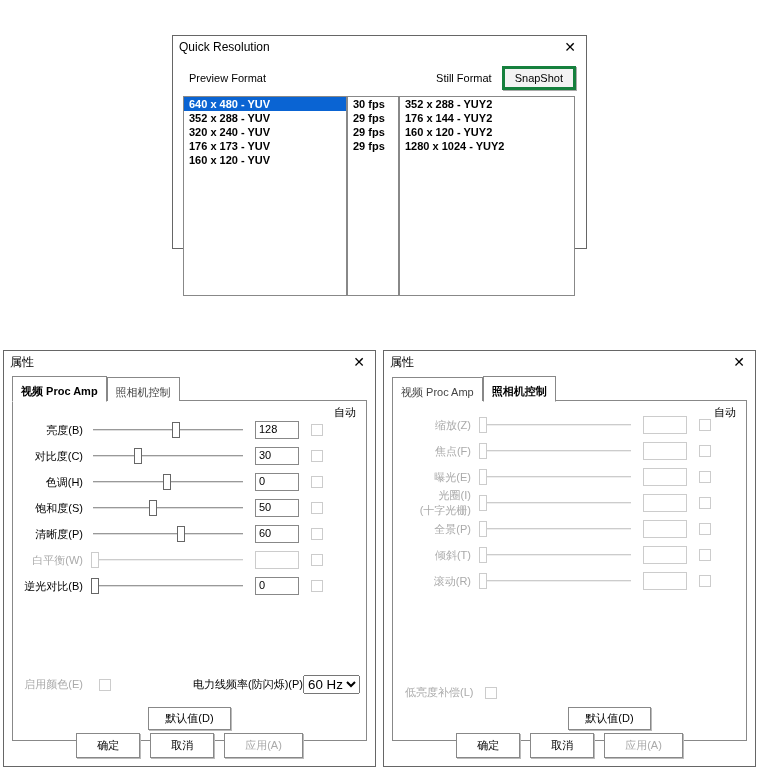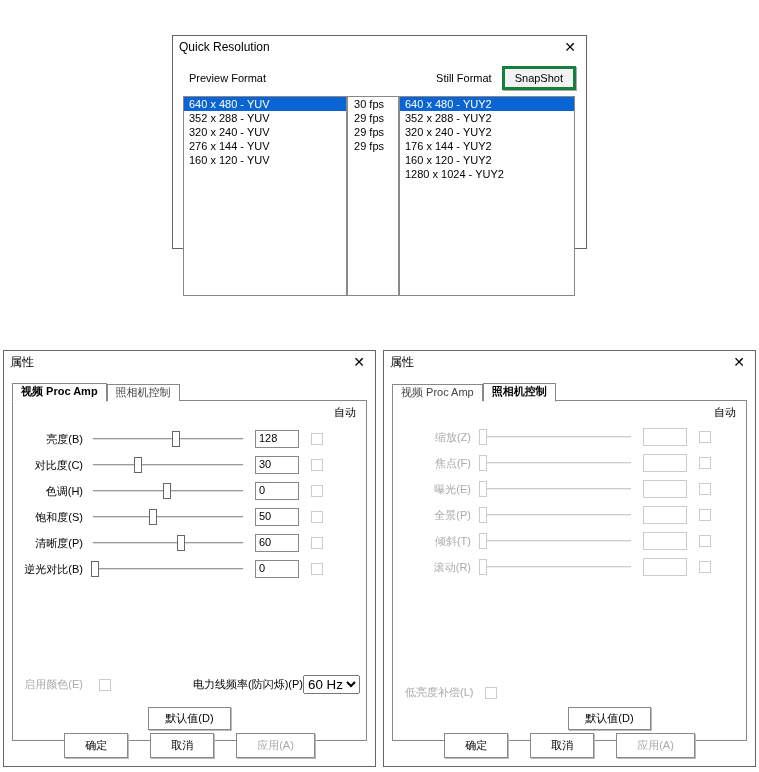--- a/index.html
+++ b/index.html
@@ -46,40 +46,41 @@
       box-shadow: 1px 1px 0 #aaa;
       font-size: 11px;
     }
     #qr .lists { display: flex; gap: 0; }
     #qr .listbox {
       border: 1px solid #888;
       background: #fff;
       height: 200px;
       overflow: hidden;
       font-size: 11px;
+      font-weight: bold;
     }
     #qr .listbox.preview { width: 164px; }
     #qr .listbox.fps { width: 52px; text-align: right; }
     #qr .listbox.still { width: 176px; }
     #qr .list-item { padding: 1px 5px; white-space: nowrap; }
     #qr .list-item.selected { background: #0a64d3; color: #fff; }
     #qr .fps .list-item { padding-right: 14px; }
     #qr .fps .list-item.selected { background: #fff; color: #000; }
 
     
     .propwin { width: 373px; height: 417px; }
     #prop-left { left: 3px; top: 350px; }
     #prop-right { left: 383px; top: 350px; }
 
     .prop-content { padding: 6px 8px 8px; }
     .tabs { display: flex; align-items: flex-end; height: 22px; }
     .tab {
       border: 1px solid #888;
       border-bottom: none;
-      padding: 0 8px 2px;
+      padding: 7px 8px 2px;
       font-size: 11px;
       background: #fff;
       margin-right: 0px;
       position: relative;
       top: 1px;
     }
     .tab.active {
       z-index: 2;
       border-bottom: 1px solid #fff;
       font-weight: bold;
@@ -177,21 +178,21 @@
       padding: 3px 16px;
       font-size: 11px;
       box-shadow: 1px 1px 0 #bbb;
     }
 
     .dialog-buttons {
       position: absolute;
       bottom: 8px; left: 0; right: 0;
       display: flex;
       justify-content: center;
-      gap: 22px;
+      gap: 10px;
       padding: 0 12px;
     }
     .dialog-buttons .btn { padding: 4px 20px; }
     .btn.disabled { color: #aaa; }
   </style>
 </head>
 <body>
 
 <div class="window" id="qr">
   <div class="titlebar">
@@ -203,33 +204,31 @@
     <div class="header-row">
       <span class="pfmt">Preview Format</span>
       <span class="sfmt">Still Format</span>
       <button class="snapshot-btn">SnapShot</button>
     </div>
     <div class="lists">
       <div class="listbox preview" id="preview-list">
           <div class="list-item selected">640 x  480 - YUV</div>
           <div class="list-item">352 x  288 - YUV</div>
           <div class="list-item">320 x  240 - YUV</div>
-          <div class="list-item">276 x  144 - YUV</div>
+          <div class="list-item">176 x  173 - YUV</div>
           <div class="list-item">160 x  120 - YUV</div>
         </div>
       <div class="listbox fps" id="fps-list">
           <div class="list-item selected">30 fps</div>
           <div class="list-item">29 fps</div>
           <div class="list-item">29 fps</div>
           <div class="list-item">29 fps</div>
         </div>
       <div class="listbox still" id="still-list">
-          <div class="list-item selected">640 x 480 - YUY2</div>
           <div class="list-item">352 x 288 - YUY2</div>
-          <div class="list-item">320 x 240 - YUY2</div>
           <div class="list-item">176 x 144 - YUY2</div>
           <div class="list-item">160 x 120 - YUY2</div>
           <div class="list-item">1280 x 1024 - YUY2</div>
         </div>
     </div>
   </div>
 </div>
 
 <div class="window propwin" id="prop-left">
   <div class="titlebar">
@@ -238,21 +237,21 @@
     <span class="close-x">✕</span>
   </div>
   <div class="prop-content">
     <div class="tabs">
       <div class="tab active">视频 Proc Amp</div>
       <div class="tab inactive">照相机控制</div>
       <div class="tabbar-bottom"></div>
     </div>
     <div class="tab-panel">
       <span class="auto-label">自动</span>
-      <div id="proc-amp-sliders" style="margin-top:20px;">
+      <div id="proc-amp-sliders" style="margin-top:11px;">
           <div class="slider-row">
             <span class="slider-label">亮度(B)</span>
             <div class="slider-track">
               <div class="track-line"></div>
               <div class="thumb" style="left:81px"></div>
             </div>
             <div class="value-box">128</div>
             <span class="checkbox disabled"></span>
           </div>
           <div class="slider-row">
@@ -282,20 +281,29 @@
             <div class="value-box">50</div>
             <span class="checkbox disabled"></span>
           </div>
           <div class="slider-row">
             <span class="slider-label">清晰度(P)</span>
             <div class="slider-track">
               <div class="track-line"></div>
               <div class="thumb" style="left:86px"></div>
             </div>
             <div class="value-box">60</div>
+            <span class="checkbox disabled"></span>
+          </div>
+          <div class="slider-row">
+            <span class="slider-label disabled">白平衡(W)</span>
+            <div class="slider-track disabled">
+              <div class="track-line"></div>
+              <div class="thumb" style="left:0px"></div>
+            </div>
+            <div class="value-box disabled"></div>
             <span class="checkbox disabled"></span>
           </div>
           <div class="slider-row">
             <span class="slider-label">逆光对比(B)</span>
             <div class="slider-track">
               <div class="track-line"></div>
               <div class="thumb" style="left:0px"></div>
             </div>
             <div class="value-box">0</div>
             <span class="checkbox disabled"></span>
@@ -329,41 +337,50 @@
     <span class="close-x">✕</span>
   </div>
   <div class="prop-content">
     <div class="tabs">
       <div class="tab inactive">视频 Proc Amp</div>
       <div class="tab active">照相机控制</div>
       <div class="tabbar-bottom"></div>
     </div>
     <div class="tab-panel">
       <span class="auto-label">自动</span>
-      <div id="cam-sliders" style="margin-top:18px;">
+      <div id="cam-sliders" style="margin-top:6px;">
           <div class="slider-row">
             <span class="slider-label disabled w76">缩放(Z)</span>
             <div class="slider-track disabled">
               <div class="track-line"></div>
               <div class="thumb" style="left:0px"></div>
             </div>
             <div class="value-box disabled"></div>
             <span class="checkbox disabled"></span>
           </div>
           <div class="slider-row">
             <span class="slider-label disabled w76">焦点(F)</span>
             <div class="slider-track disabled">
               <div class="track-line"></div>
               <div class="thumb" style="left:0px"></div>
             </div>
             <div class="value-box disabled"></div>
             <span class="checkbox disabled"></span>
           </div>
           <div class="slider-row">
             <span class="slider-label disabled w76">曝光(E)</span>
+            <div class="slider-track disabled">
+              <div class="track-line"></div>
+              <div class="thumb" style="left:0px"></div>
+            </div>
+            <div class="value-box disabled"></div>
+            <span class="checkbox disabled"></span>
+          </div>
+          <div class="slider-row">
+            <span class="slider-label disabled w76">光圈(I)<br>(十字光栅)</span>
             <div class="slider-track disabled">
               <div class="track-line"></div>
               <div class="thumb" style="left:0px"></div>
             </div>
             <div class="value-box disabled"></div>
             <span class="checkbox disabled"></span>
           </div>
           <div class="slider-row">
             <span class="slider-label disabled w76">全景(P)</span>
             <div class="slider-track disabled">

